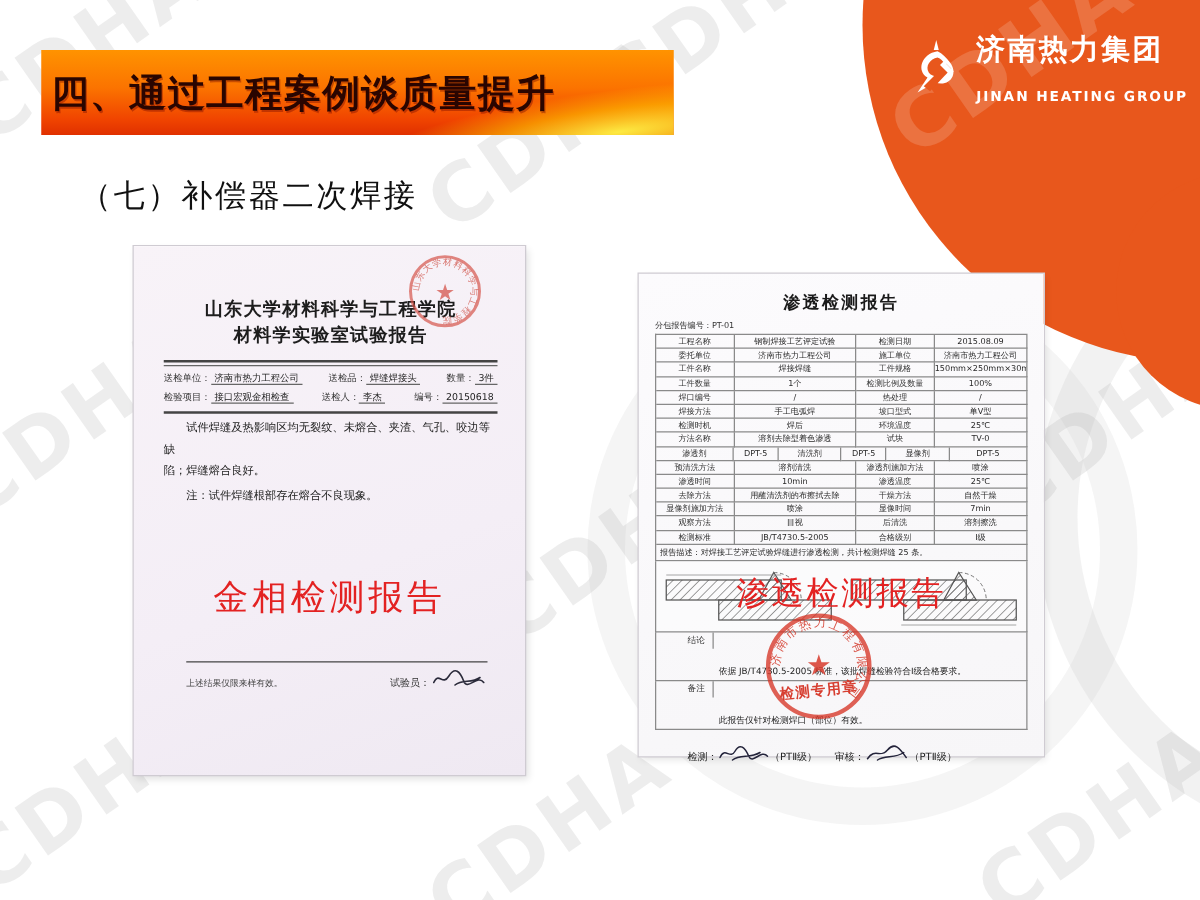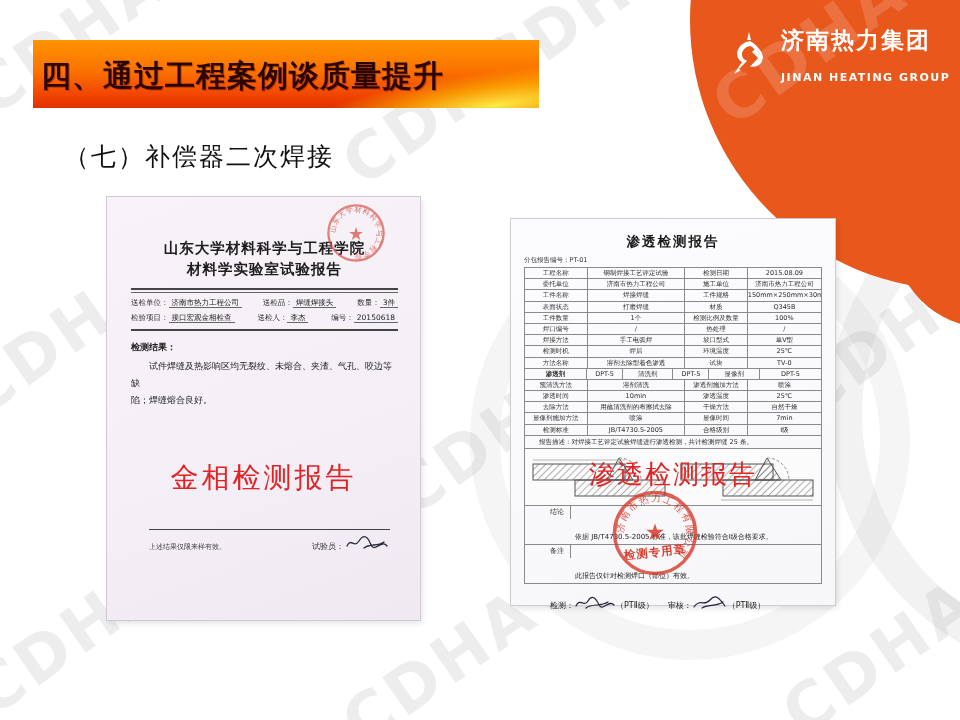--- a/index.html
+++ b/index.html
@@ -82,21 +82,21 @@
   .rd-inner{position:absolute;left:13px;right:13px;top:0;color:#222;}
   .rd-title{margin-top:14px;text-align:center;font-weight:bold;font-size:13.5px;letter-spacing:2px;color:#1a1a1a;}
   .rd-repno{margin-top:5px;font-size:6.5px;color:#333;}
   .pt-table{margin-top:2px;border-top:1px solid #8a8a8a;border-left:1px solid #8a8a8a;}
   .pt-row{display:flex;}
   .pt-cell{border-right:1px solid #8a8a8a;border-bottom:1px solid #8a8a8a;
           font-size:6.5px;line-height:10.2px;height:10.2px;overflow:hidden;text-align:center;
           white-space:nowrap;color:#2a2a2a;}
   .pt-cell.lbl{color:#333;}
   .pt-desc{border:1px solid #8a8a8a;border-top:none;font-size:6.5px;line-height:12px;height:12px;
-          padding-left:14px;white-space:nowrap;overflow:hidden;color:#2a2a2a;}
+          padding-left:3px;white-space:nowrap;overflow:hidden;color:#2a2a2a;}
   .rd-diagram{border:1px solid #8a8a8a;border-top:none;height:56px;display:flex;
           justify-content:space-around;align-items:center;background:rgba(255,255,255,.4);}
   .rd-cl{border:1px solid #8a8a8a;border-top:none;display:flex;font-size:7px;padding-left:19px;}
   .rd-cl .lblc{width:26px;border-right:1px solid #8a8a8a;text-align:center;
           line-height:13px;height:13px;color:#333;}
   .rd-cl .txtc{padding-left:4px;line-height:13px;height:13px;white-space:nowrap;overflow:hidden;margin-top:25px;}
   .rd-signs{margin-top:11px;display:flex;align-items:flex-end;font-size:8px;color:#222;}
   .rd-signs .grp{display:flex;align-items:flex-end;margin-left:14px;}
   .rd-signs .grp:first-child{margin-left:26px;}
   .rd-overlay{position:absolute;left:0;width:100%;top:238px;text-align:center;z-index:5;
@@ -156,25 +156,25 @@
           <span><span>送检品：</span><span class="ld-val">焊缝焊接头</span></span>
           <span><span>数量：</span><span class="ld-val">3件</span></span>
         </div>
         <div class="ld-frow">
           <span><span>检验项目：</span><span class="ld-val">接口宏观金相检查</span></span>
           <span><span>送检人：</span><span class="ld-val">李杰</span></span>
           <span><span>编号：</span><span class="ld-val">20150618</span></span>
         </div>
       </div>
       <div class="ld-rule1"></div>
-      <div class="ld-result-label">检测结果：</div>
       <div class="ld-par">
         <span class="ind">试件焊缝及热影响区均无裂纹、未熔合、夹渣、气孔、咬边等缺</span>
         <span>陷；焊缝熔合良好。</span>
       </div>
+      <div class="ld-note">注：试件焊缝根部存在熔合不良现象。</div>
     </div>
 
     <div class="stamp stamp-left">
       <svg viewBox="0 0 100 100" width="60" height="60" xmlns="http://www.w3.org/2000/svg">
         <defs>
             <path id="ringL" d="M50,50 m-35,0 a35,35 0 1,1 70,0 a35,35 0 1,1 -70,0"></path>
           </defs>
         <circle cx="50" cy="50" r="46" fill="none" stroke="rgba(212,80,70,.8)" stroke-width="4"></circle>
         <text font-size="12" fill="rgba(205,70,60,.85)" letter-spacing="1">
           <textPath href="#ringL">山东大学材料科学与工程学院</textPath>
@@ -215,26 +215,20 @@
             <div class="pt-cell lbl" style="width: 21%;">施工单位</div>
             <div class="pt-cell val" style="width: 25%;">济南市热力工程公司</div>
           </div>
           <div class="pt-row">
             <div class="pt-cell lbl" style="width: 21%;">工件名称</div>
             <div class="pt-cell val" style="width: 33%;">焊接焊缝</div>
             <div class="pt-cell lbl" style="width: 21%;">工件规格</div>
             <div class="pt-cell val" style="width: 25%;">150mm×250mm×30mm</div>
           </div>
           <div class="pt-row">
-            <div class="pt-cell lbl" style="width: 21%;">表面状态</div>
-            <div class="pt-cell val" style="width: 33%;">打磨焊缝</div>
-            <div class="pt-cell lbl" style="width: 21%;">材质</div>
-            <div class="pt-cell val" style="width: 25%;">Q345B</div>
-          </div>
-          <div class="pt-row">
             <div class="pt-cell lbl" style="width: 21%;">工件数量</div>
             <div class="pt-cell val" style="width: 33%;">1个</div>
             <div class="pt-cell lbl" style="width: 21%;">检测比例及数量</div>
             <div class="pt-cell val" style="width: 25%;">100%</div>
           </div>
           <div class="pt-row">
             <div class="pt-cell lbl" style="width: 21%;">焊口编号</div>
             <div class="pt-cell val" style="width: 33%;">/</div>
             <div class="pt-cell lbl" style="width: 21%;">热处理</div>
             <div class="pt-cell val" style="width: 25%;">/</div>
@@ -251,21 +245,21 @@
             <div class="pt-cell lbl" style="width: 21%;">环境温度</div>
             <div class="pt-cell val" style="width: 25%;">25℃</div>
           </div>
           <div class="pt-row">
             <div class="pt-cell lbl" style="width: 21%;">方法名称</div>
             <div class="pt-cell val" style="width: 33%;">溶剂去除型着色渗透</div>
             <div class="pt-cell lbl" style="width: 21%;">试块</div>
             <div class="pt-cell val" style="width: 25%;">TV-0</div>
           </div>
           <div class="pt-row">
-            <div class="pt-cell lbl" style="width: 21%; font-weight: bold;">渗透剂</div>
+            <div class="pt-cell lbl" style="width: 21%;">渗透剂</div>
             <div class="pt-cell val" style="width: 12%;">DPT-5</div>
             <div class="pt-cell lbl" style="width: 17%;">清洗剂</div>
             <div class="pt-cell val" style="width: 12%;">DPT-5</div>
             <div class="pt-cell lbl" style="width: 17%;">显像剂</div>
             <div class="pt-cell val" style="width: 21%;">DPT-5</div>
           </div>
           <div class="pt-row">
             <div class="pt-cell lbl" style="width: 21%;">预清洗方法</div>
             <div class="pt-cell val" style="width: 33%;">溶剂清洗</div>
             <div class="pt-cell lbl" style="width: 21%;">渗透剂施加方法</div>
@@ -281,20 +275,26 @@
             <div class="pt-cell lbl" style="width: 21%;">去除方法</div>
             <div class="pt-cell val" style="width: 33%;">用蘸清洗剂的布擦拭去除</div>
             <div class="pt-cell lbl" style="width: 21%;">干燥方法</div>
             <div class="pt-cell val" style="width: 25%;">自然干燥</div>
           </div>
           <div class="pt-row">
             <div class="pt-cell lbl" style="width: 21%;">显像剂施加方法</div>
             <div class="pt-cell val" style="width: 33%;">喷涂</div>
             <div class="pt-cell lbl" style="width: 21%;">显像时间</div>
             <div class="pt-cell val" style="width: 25%;">7min</div>
+          </div>
+          <div class="pt-row">
+            <div class="pt-cell lbl" style="width: 21%;">观察方法</div>
+            <div class="pt-cell val" style="width: 33%;">目视</div>
+            <div class="pt-cell lbl" style="width: 21%;">后清洗</div>
+            <div class="pt-cell val" style="width: 25%;">溶剂擦洗</div>
           </div>
           <div class="pt-row">
             <div class="pt-cell lbl" style="width: 21%;">检测标准</div>
             <div class="pt-cell val" style="width: 33%;">JB/T4730.5-2005</div>
             <div class="pt-cell lbl" style="width: 21%;">合格级别</div>
             <div class="pt-cell val" style="width: 25%;">Ⅰ级</div>
           </div>
         </div>
 
       <div class="pt-desc">报告描述：对焊接工艺评定试验焊缝进行渗透检测，共计检测焊缝 25 条。</div>

